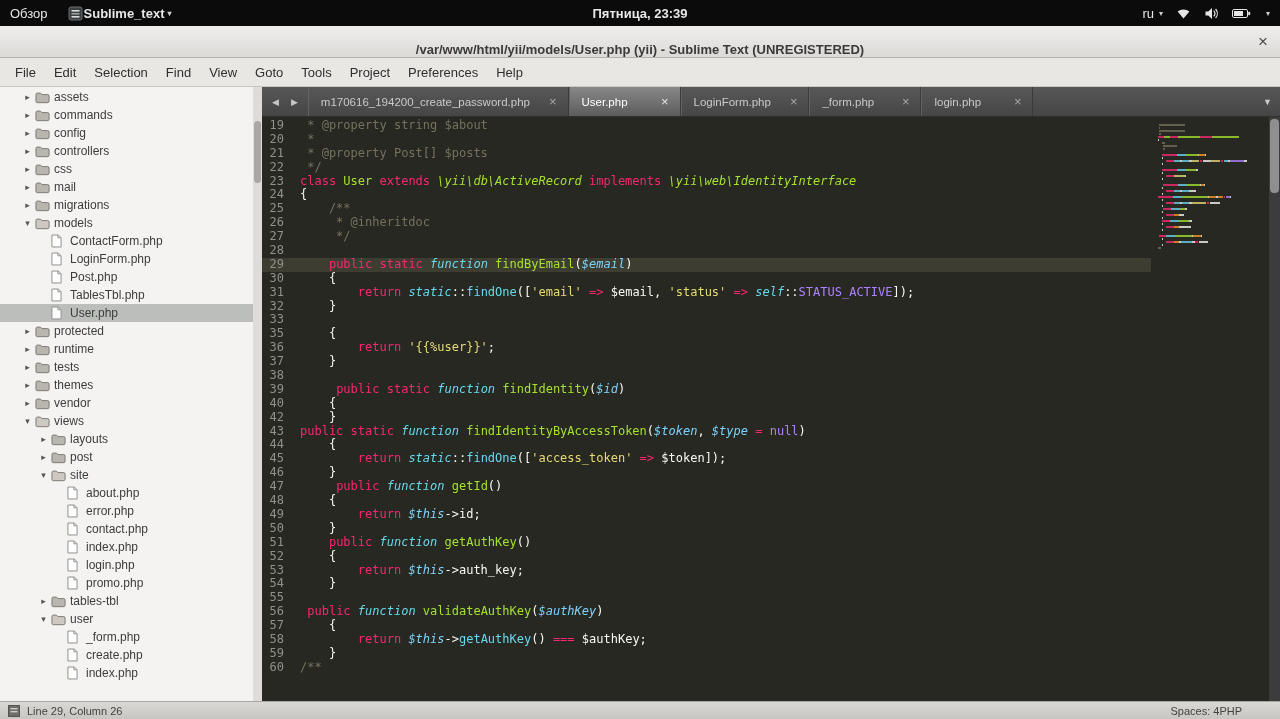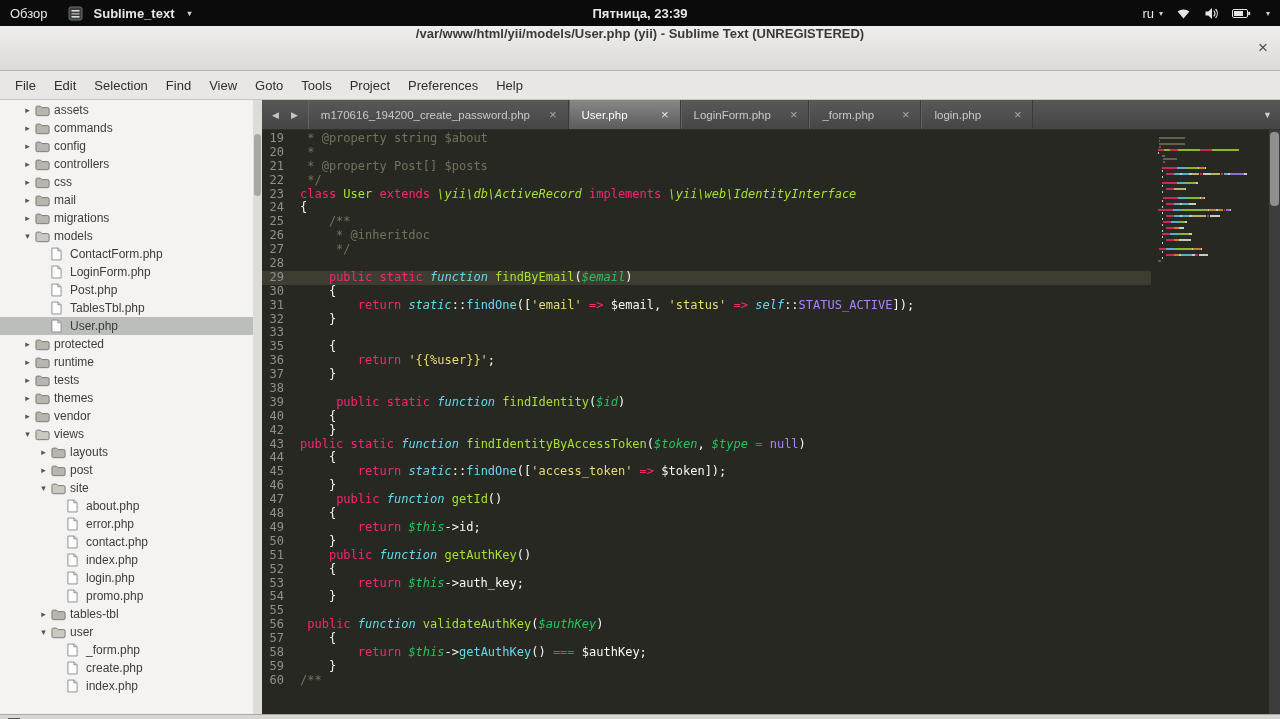--- a/index.html
+++ b/index.html
@@ -2,30 +2,30 @@
 <html><head>
 <meta charset="utf-8">
 <style>
   *{margin:0;padding:0;box-sizing:border-box}
   html,body{width:1280px;height:719px;font-family:"Liberation Sans",sans-serif;background:#000}
   .screen{position:relative;width:1280px;height:719px;background:#272822;overflow:hidden}
 
   
   .topbar{height:26px;background:#0b0b0b;color:#e7e7e7;display:grid;grid-template-columns:1fr auto 1fr;align-items:center;font-size:13px;padding:0 10px}
   .tb-left{display:flex;align-items:center;gap:20px}
-  .tb-app{display:flex;align-items:center;gap:11px;font-weight:bold}
+  .tb-app{display:flex;align-items:center;gap:1px;font-weight:bold}
   .app-icon svg{display:block}
   .caret{font-size:8px;color:#cfcfcf;margin-left:2px}
   .tb-center{text-align:center;font-weight:bold}
   .tb-right{display:flex;justify-content:flex-end;align-items:center;gap:13px}
   .tb-kb{display:flex;align-items:center;gap:3px}
   .tb-icon svg{display:block}
 
   
-  .titlebar{height:45px;background:linear-gradient(#efeeec,#dcdad7);border-bottom:1px solid #b4b2ae;display:flex;align-items:flex-start;justify-content:center;position:relative;font-size:13px;font-weight:bold;color:#3a3a3a}
+  .titlebar{height:32px;background:linear-gradient(#efeeec,#dcdad7);border-bottom:1px solid #b4b2ae;display:flex;align-items:flex-end;justify-content:center;position:relative;font-size:13px;font-weight:bold;color:#3a3a3a}
   .close-btn{position:absolute;right:12px;top:0;bottom:0;display:flex;align-items:center;font-size:17px;color:#4d4d4d;font-weight:normal;cursor:default}
 
   
   .menubar{height:29px;background:#e9e7e4;border-bottom:1px solid #c9c7c3;display:flex;align-items:center;padding:0 6px;font-size:13px;color:#2f2f2f}
   .menu-item{padding:4px 9px;cursor:default}
 
   
   .main{display:flex;height:614px}
   .sidebar{width:262px;background:#f4f3f1;overflow:hidden;position:relative;padding-top:1px}
   .tree-row{height:18px;display:flex;align-items:center;font-size:12px;color:#3d3d3d;white-space:nowrap;cursor:default}
@@ -57,21 +57,21 @@
   .line-text{flex:1}
 
   
   .tk-d{color:#f8f8f2}
   .tk-c{color:#75715e}
   .tk-k{color:#f92672}
   .tk-f{color:#a6e22e}
   .tk-i{color:#66d9ef;font-style:italic}
   .tk-b{color:#66d9ef}
   .tk-s{color:#e6db74}
-  .tk-p{color:#22c55e;font-style:italic}
+  .tk-p{color:#7dd3fc;font-style:italic}
   .tk-n{color:#ae81ff}
   .tk-g{color:#a6e22e;font-style:italic}
 
   
   .minimap{width:118px;flex-shrink:0;padding-top:7px;position:relative;background:#272822}
   .mm-row{height:3px;white-space:nowrap;overflow:hidden;padding-left:7px}
   .mm-seg{display:inline-block;height:2px;opacity:.78;vertical-align:top}
   .mm-row .tk-d{background:#f8f8f2}
   .mm-row .tk-c{background:#75715e}
   .mm-row .tk-k{background:#f92672}

